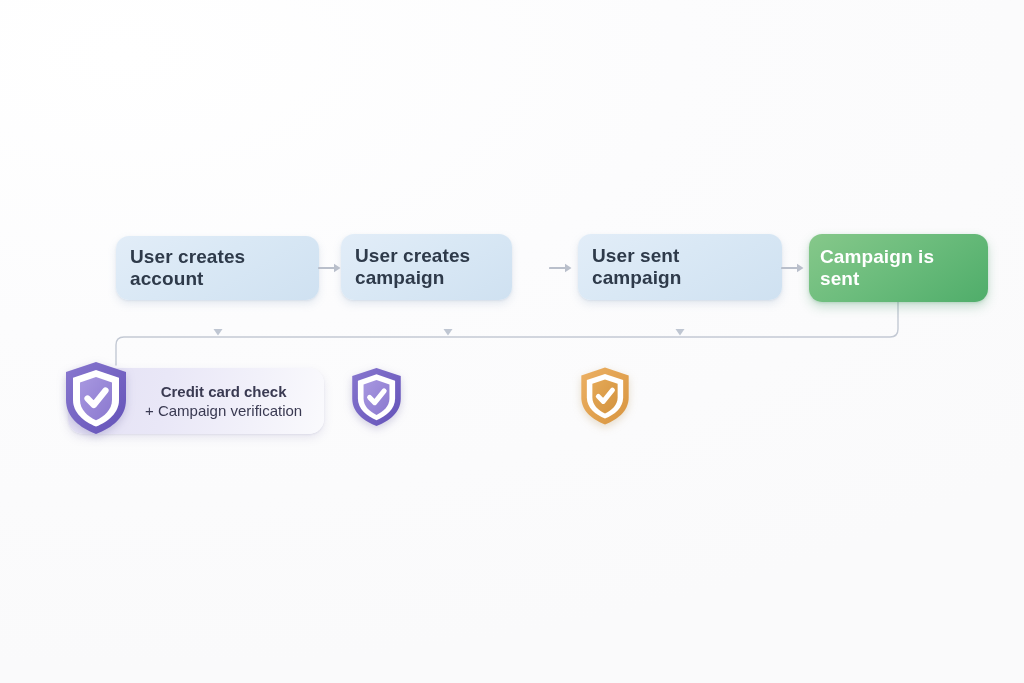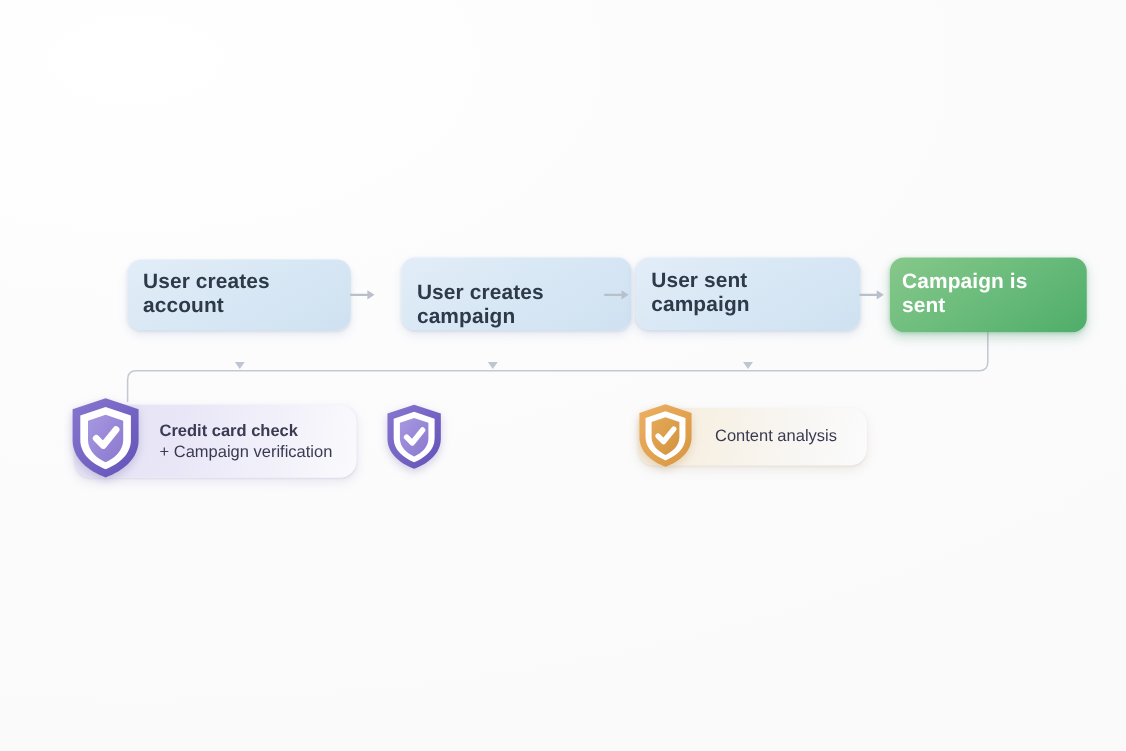--- a/index.html
+++ b/index.html
@@ -53,21 +53,21 @@
   .pbox.green {
     background: linear-gradient(145deg, #86c88a 0%, #6dbd7d 45%, #4fad6a 100%);
     color: #ffffff;
     font-weight: 600;
     box-shadow:
       0 5px 11px rgba(70, 150, 100, .28),
       0 1px 3px rgba(70, 150, 100, .22);
     padding-left: 11px;
   }
   #box1 { left: 116px; top: 236px; width: 203px; height: 64px; }
-  #box2 { left: 365px; top: 234px; width: 209px; height: 66px; align-items: flex-end; }
+  #box2 { left: 341px; top: 234px; width: 171px; height: 66px; }
   #box3 { left: 578px; top: 234px; width: 204px; height: 66px; }
   #box4 { left: 809px; top: 234px; width: 179px; height: 68px; }
 
   
   .harrow {
     position: absolute;
     z-index: 3;
     top: 262px;
     width: 26px;
     height: 12px;
@@ -77,20 +77,21 @@
   #arrow3 { left: 781px; }
 
   
   .scard {
     position: absolute;
     z-index: 2;
     border-radius: 15px;
     box-sizing: border-box;
     display: flex;
     align-items: center;
+    text-align: center;
   }
   .scard .txt {
     position: relative;
     z-index: 3;
     color: #3a3a52;
     line-height: 1.28;
   }
   #card1 {
     left: 68px; top: 368px; width: 256px; height: 66px;
     background: linear-gradient(100deg, #e4e1f4 0%, #e9e7f7 38%, #f2f1fa 72%, #fafafd 100%);
@@ -176,25 +177,20 @@
   </svg>
 
   <div class="scard" id="card1">
     <div class="txt">
       <div class="ln-bold">Credit card check</div>
       <div class="ln-reg">+ Campaign verification</div>
     </div>
   </div>
 
 
-  <div class="scard" id="card3">
-    <div class="txt">
-      <div class="ln-reg">Content analysis</div>
-    </div>
-  </div>
 
   <svg class="shield" id="shield1" viewBox="0 0 68 76">
     <defs>
       <linearGradient id="sh1-out" x1="0" y1="0" x2="1" y2="1">
         <stop offset="0%" stop-color="#8877cf"></stop>
           <stop offset="100%" stop-color="#6352b8"></stop>
       </linearGradient>
       <linearGradient id="sh1-in" x1="0" y1="0" x2="1" y2="1">
         <stop offset="0%" stop-color="#a898e0"></stop>
           <stop offset="100%" stop-color="#8a78cf"></stop>

